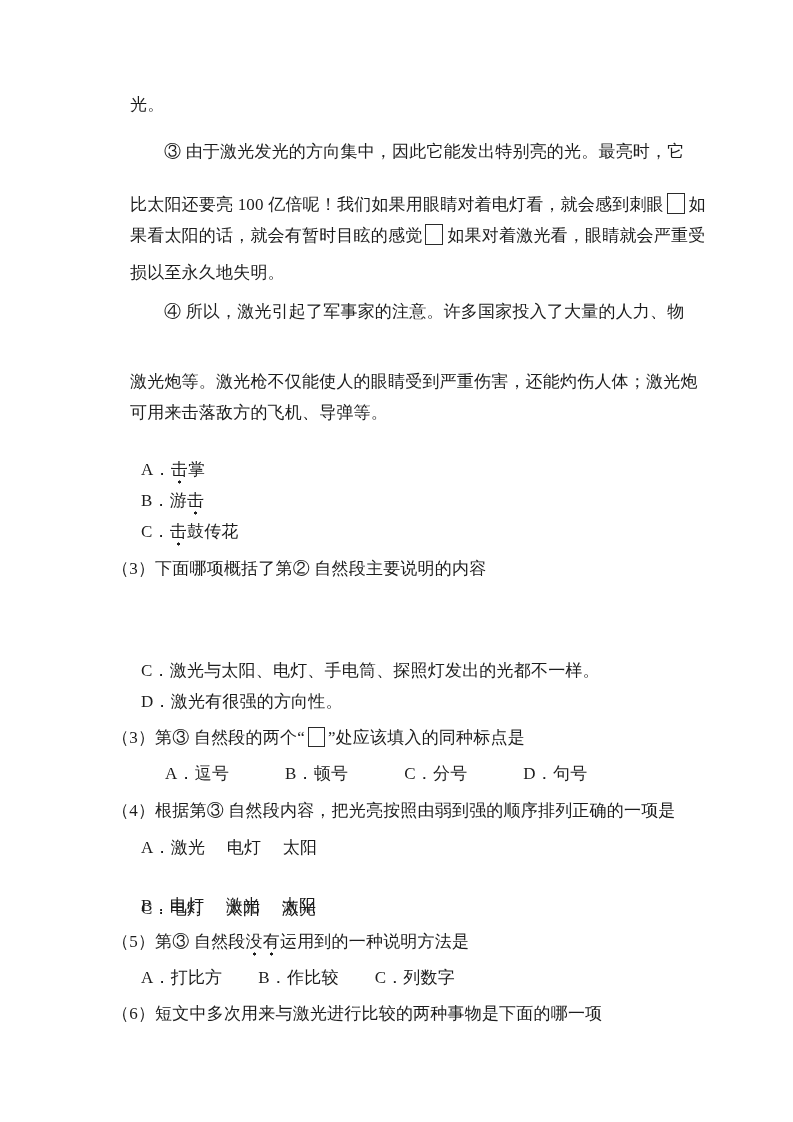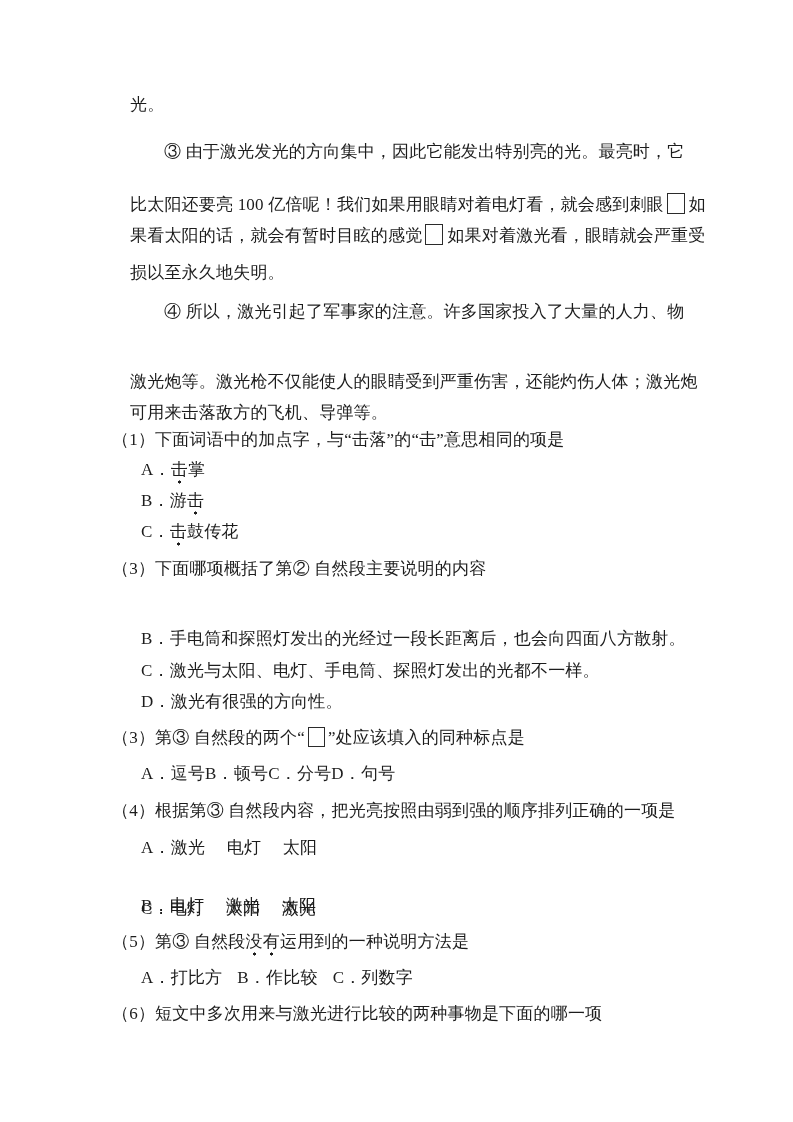--- a/index.html
+++ b/index.html
@@ -29,46 +29,44 @@
   }
   
   .emph{
     background-image:radial-gradient(circle, #1c1c1c 1.4px, rgba(0,0,0,0) 1.7px);
     background-size:1em 4px;
     background-repeat:repeat-x;
     background-position:0 100%;
     padding-bottom:5px;
   }
   .row{display:flex;}
-  .row-q3{}
-  .row-q5{column-gap:15px;}
+  .row-q3{column-gap:56px;margin-left:24px;}
+  .row-q5{column-gap:36px;}
 </style>
 </head>
 <body>
 
 <div class="page">
 
   <div class="ln" style="top:93px;left:130px"><span>光。</span></div>
 
   <div class="ln" style="top:140px;left:164px"><span>③ 由于激光发光的方向集中，因此它能发出特别亮的光。最亮时，它</span></div>
   <div class="ln" style="top:193px;left:130px"><span>比太阳还要亮 100 亿倍呢！我们如果用眼睛对着电灯看，就会感到刺眼</span><span class="pbox"></span><span>如</span></div>
   <div class="ln" style="top:224px;left:130px"><span>果看太阳的话，就会有暂时目眩的感觉</span><span class="pbox"></span><span>如果对着激光看，眼睛就会严重受</span></div>
   <div class="ln" style="top:261px;left:130px"><span>损以至永久地失明。</span></div>
 
   <div class="ln" style="top:300px;left:164px"><span>④ 所以，激光引起了军事家的注意。许多国家投入了大量的人力、物</span></div>
   <div class="ln" style="top:370px;left:130px"><span>激光炮等。激光枪不仅能使人的眼睛受到严重伤害，还能灼伤人体；激光炮</span></div>
   <div class="ln" style="top:401px;left:130px"><span>可用来击落敌方的飞机、导弹等。</span></div>
 
-  <div class="ln" style="top:428px;left:112px"><span>（1）下面词语中的加点字，与“击落”的“击”意思相同的项是</span></div>
   <div class="ln" style="top:458px;left:141px"><span>A．</span><span></span><span class="emph">击</span><span>掌</span></div>
   <div class="ln" style="top:489px;left:141px"><span>B．</span><span>游</span><span class="emph">击</span><span></span></div>
   <div class="ln" style="top:520px;left:141px"><span>C．</span><span></span><span class="emph">击</span><span>鼓传花</span></div>
 
   <div class="ln" style="top:557px;left:112px"><span>（3）下面哪项概括了第② 自然段主要说明的内容</span></div>
-  <div class="ln" style="top:627px;left:141px"><span>B．手电筒和探照灯发出的光经过一段长距离后，也会向四面八方散射。</span></div>
   <div class="ln" style="top:659px;left:141px"><span>C．激光与太阳、电灯、手电筒、探照灯发出的光都不一样。</span></div>
   <div class="ln" style="top:690px;left:141px"><span>D．激光有很强的方向性。</span></div>
 
   <div class="ln" style="top:726px;left:112px"><span>（3）第③ 自然段的两个“</span><span class="qbox"></span><span>”处应该填入的同种标点是</span></div>
   <div class="ln row row-q3" style="top:762px;left:141px">
     <span>A．逗号</span>
     <span>B．顿号</span>
     <span>C．分号</span>
     <span>D．句号</span>
   </div>

